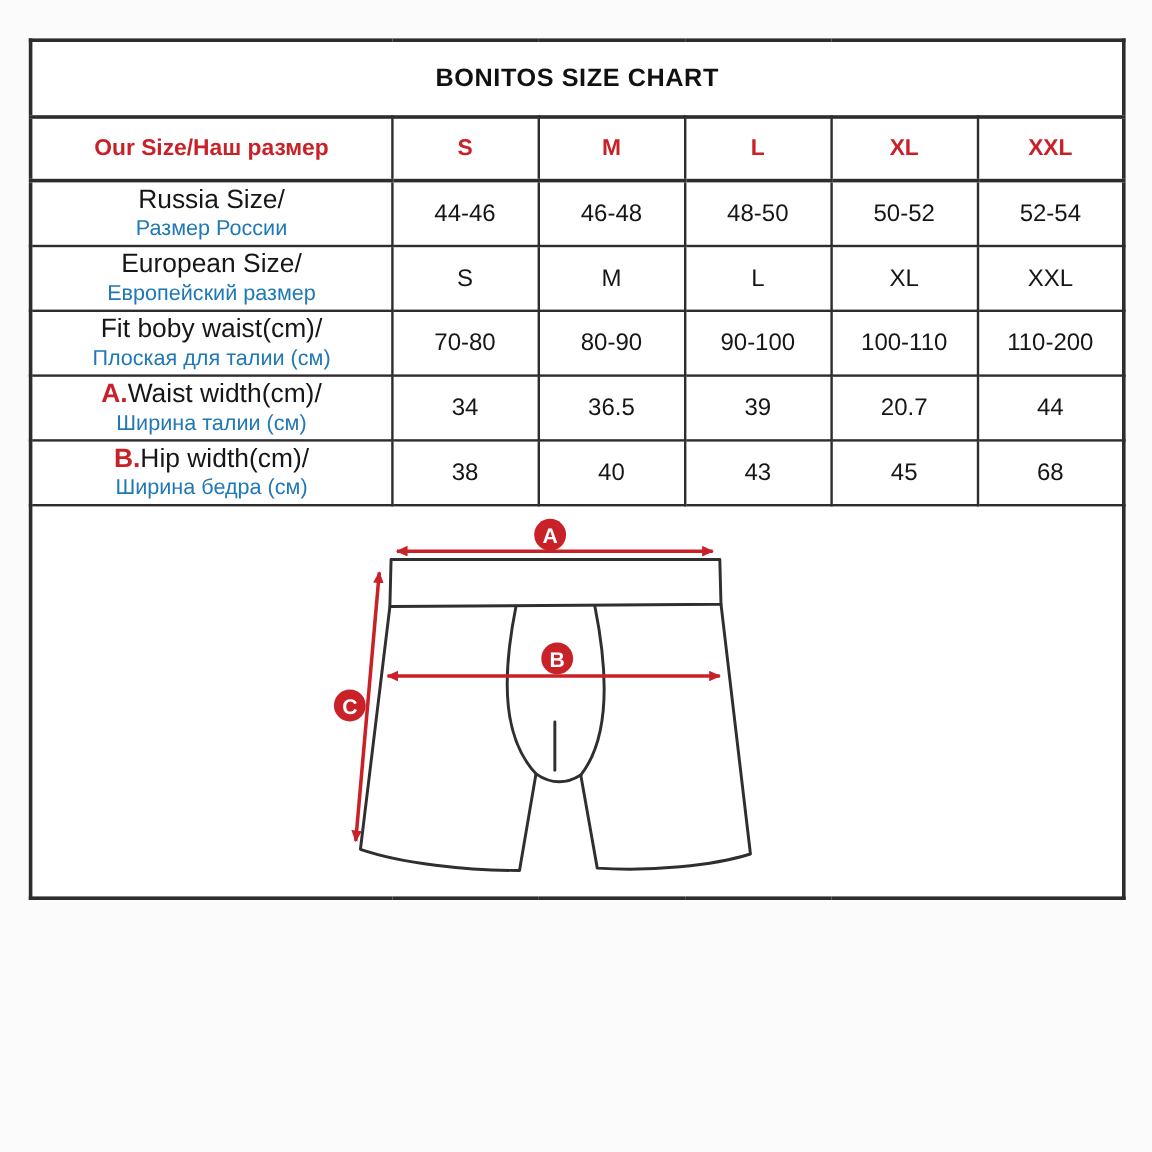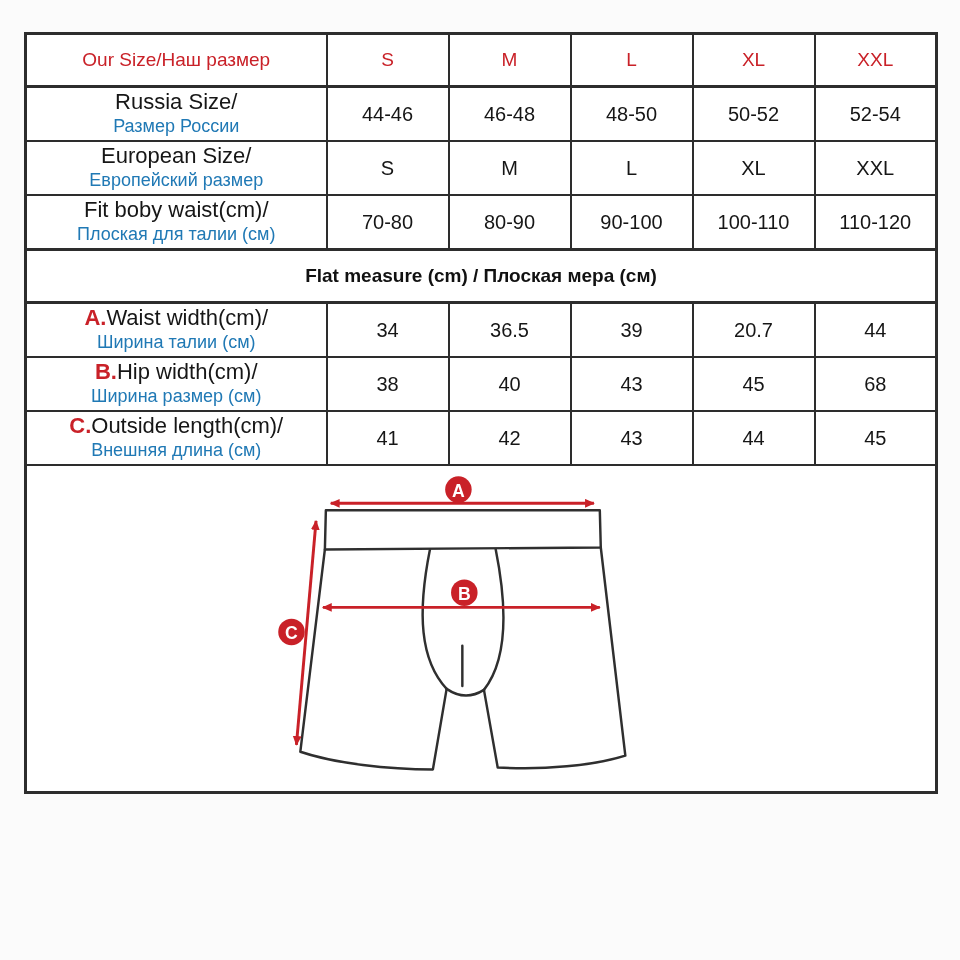--- a/index.html
+++ b/index.html
@@ -19,21 +19,21 @@
   }
   td{
     border:2px solid #2d2d2d;
     text-align:center;vertical-align:middle;
     padding:0;color:#141414;
     overflow:hidden;
   }
   col.c-label{width:301px;}
   col.c-size{width:122px;}
   .r-title td{height:61px;font-size:21px;font-weight:bold;letter-spacing:.5px;color:#111;border-bottom-width:3px;}
-  .r-header td{height:50px;font-size:19px;font-weight:normal;border-bottom-width:3px;}
+  .r-header td{height:50px;font-size:19px;font-weight:bold;border-bottom-width:3px;}
   .r-header td{color:var(--red);}
   .r-data td{height:52px;}
   .label-cell{line-height:25px;}
   .label-cell .en{font-size:22px;color:#161616;}
   .label-cell .ru{font-size:18px;color:var(--blue);}
   .val{font-size:20px;color:#161616;}
   .r-section td{height:50px;font-size:19px;font-weight:bold;color:#111;border-top-width:3px;border-bottom-width:3px;}
   .letter{color:var(--red);font-weight:bold;}
   .diagram-cell{height:325px;padding:0;background:#fff;}
   .diagram-cell svg{display:block;width:100%;height:325px;}
@@ -47,20 +47,23 @@
   <colgroup>
     <col class="c-label">
         <col class="c-size">
         <col class="c-size">
         <col class="c-size">
         <col class="c-size">
         <col class="c-size">
   </colgroup>
 
   <tbody>
+        <tr class="r-title">
+    <td colspan="6">BONITOS SIZE CHART</td>
+  </tr>
 
   <tr class="r-header">
     <td>Our Size/Наш размер</td>
     <td>S</td>
     <td>M</td>
     <td>L</td>
     <td>XL</td>
     <td>XXL</td>
   </tr>
 
@@ -90,63 +93,49 @@
 
   <tr class="r-data">
     <td class="label-cell">
       <div class="en">Fit boby waist(cm)/</div>
       <div class="ru">Плоская для талии (см)</div>
     </td>
     <td class="val">70-80</td>
     <td class="val">80-90</td>
     <td class="val">90-100</td>
     <td class="val">100-110</td>
-    <td class="val">110-120</td>
+    <td class="val">110-200</td>
   </tr>
 
 
-  <tr class="r-section">
-    <td colspan="6">Flat measure (cm) / Плоская мера (см)</td>
-  </tr>
 
   <tr class="r-data">
     <td class="label-cell">
       <div class="en"><span class="letter">A.</span><span>Waist width(cm)/</span></div>
       <div class="ru">Ширина талии (см)</div>
     </td>
     <td class="val">34</td>
     <td class="val">36.5</td>
     <td class="val">39</td>
     <td class="val">20.7</td>
     <td class="val">44</td>
   </tr>
 
   <tr class="r-data">
     <td class="label-cell">
       <div class="en"><span class="letter">B.</span><span>Hip width(cm)/</span></div>
-      <div class="ru">Ширина размер (см)</div>
+      <div class="ru">Ширина бедра (см)</div>
     </td>
     <td class="val">38</td>
     <td class="val">40</td>
     <td class="val">43</td>
     <td class="val">45</td>
     <td class="val">68</td>
   </tr>
 
-  <tr class="r-data">
-    <td class="label-cell">
-      <div class="en"><span class="letter">C.</span><span>Outside length(cm)/</span></div>
-      <div class="ru">Внешняя длина (см)</div>
-    </td>
-    <td class="val">41</td>
-    <td class="val">42</td>
-    <td class="val">43</td>
-    <td class="val">44</td>
-    <td class="val">45</td>
-  </tr>
 
   <tr>
     <td colspan="6" class="diagram-cell">
       <svg viewBox="0 0 912 331" preserveAspectRatio="xMidYMid meet">
         <defs>
           <marker id="arrowhead" orient="auto-start-reverse" markerWidth="11" markerHeight="10" refX="9" refY="4.5" markerUnits="userSpaceOnUse">
             <path d="M0,0 L10,4.5 L0,9 Z" fill="#c92128"></path>
           </marker>
         </defs>
 

